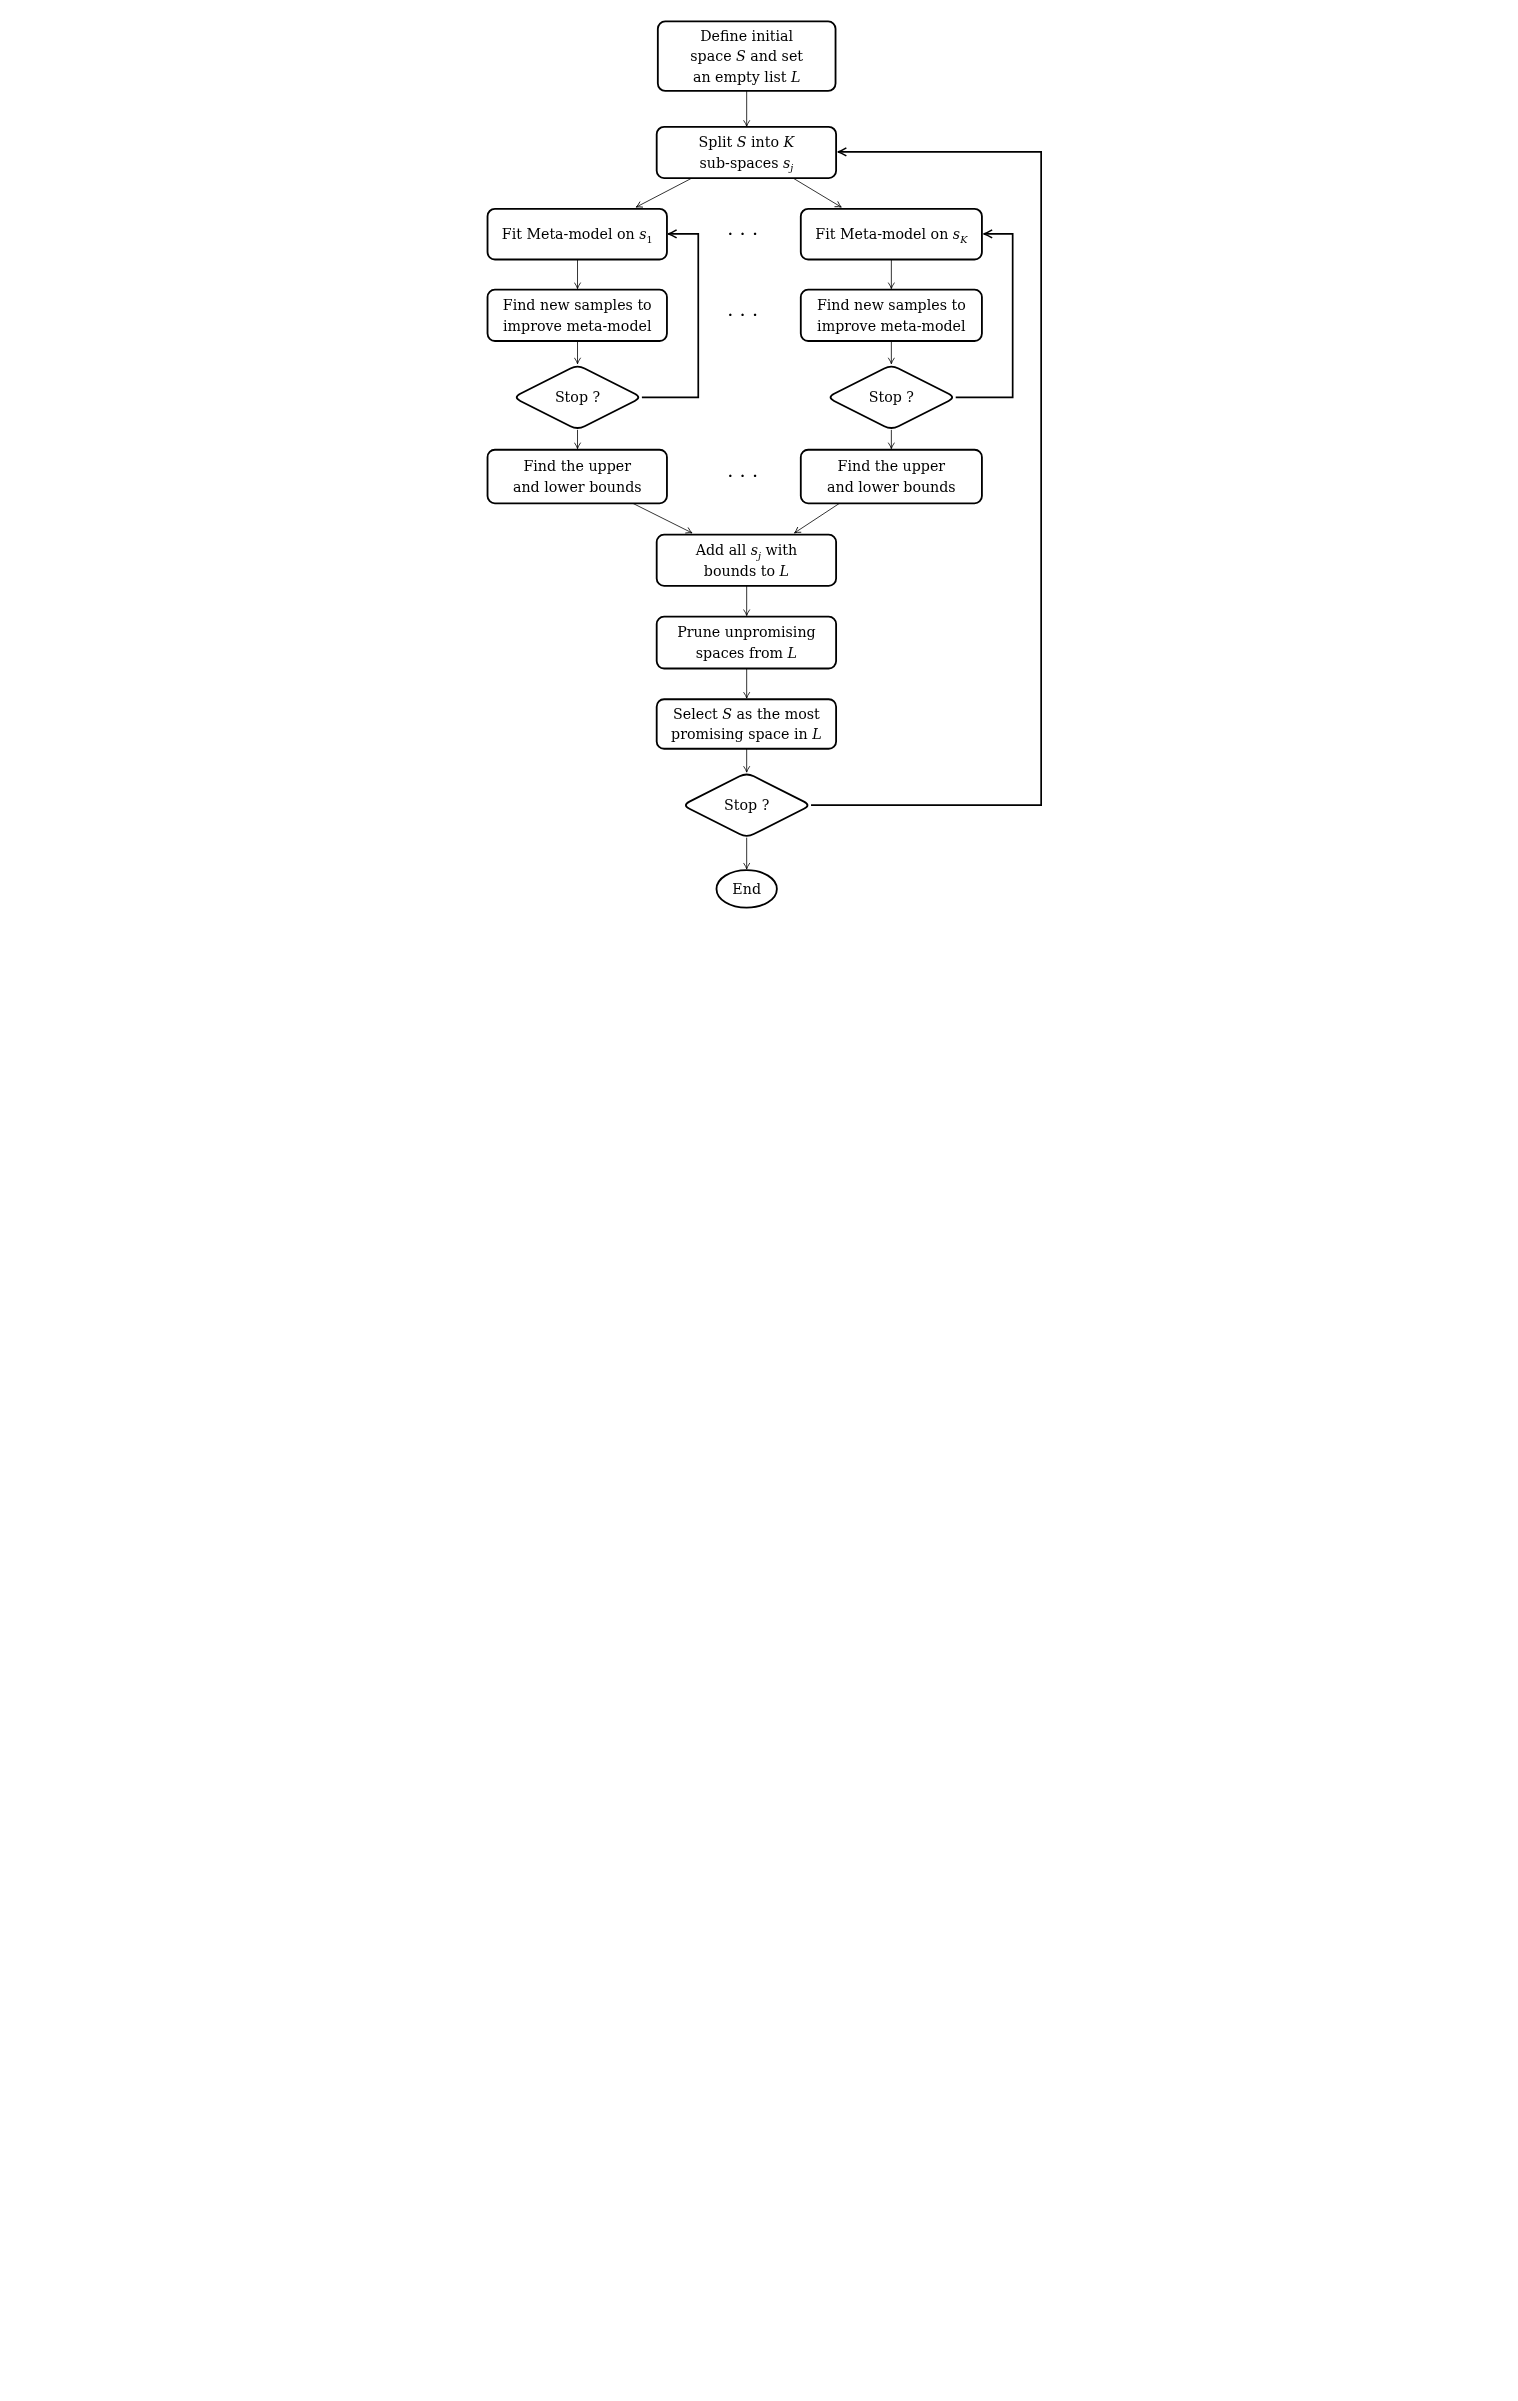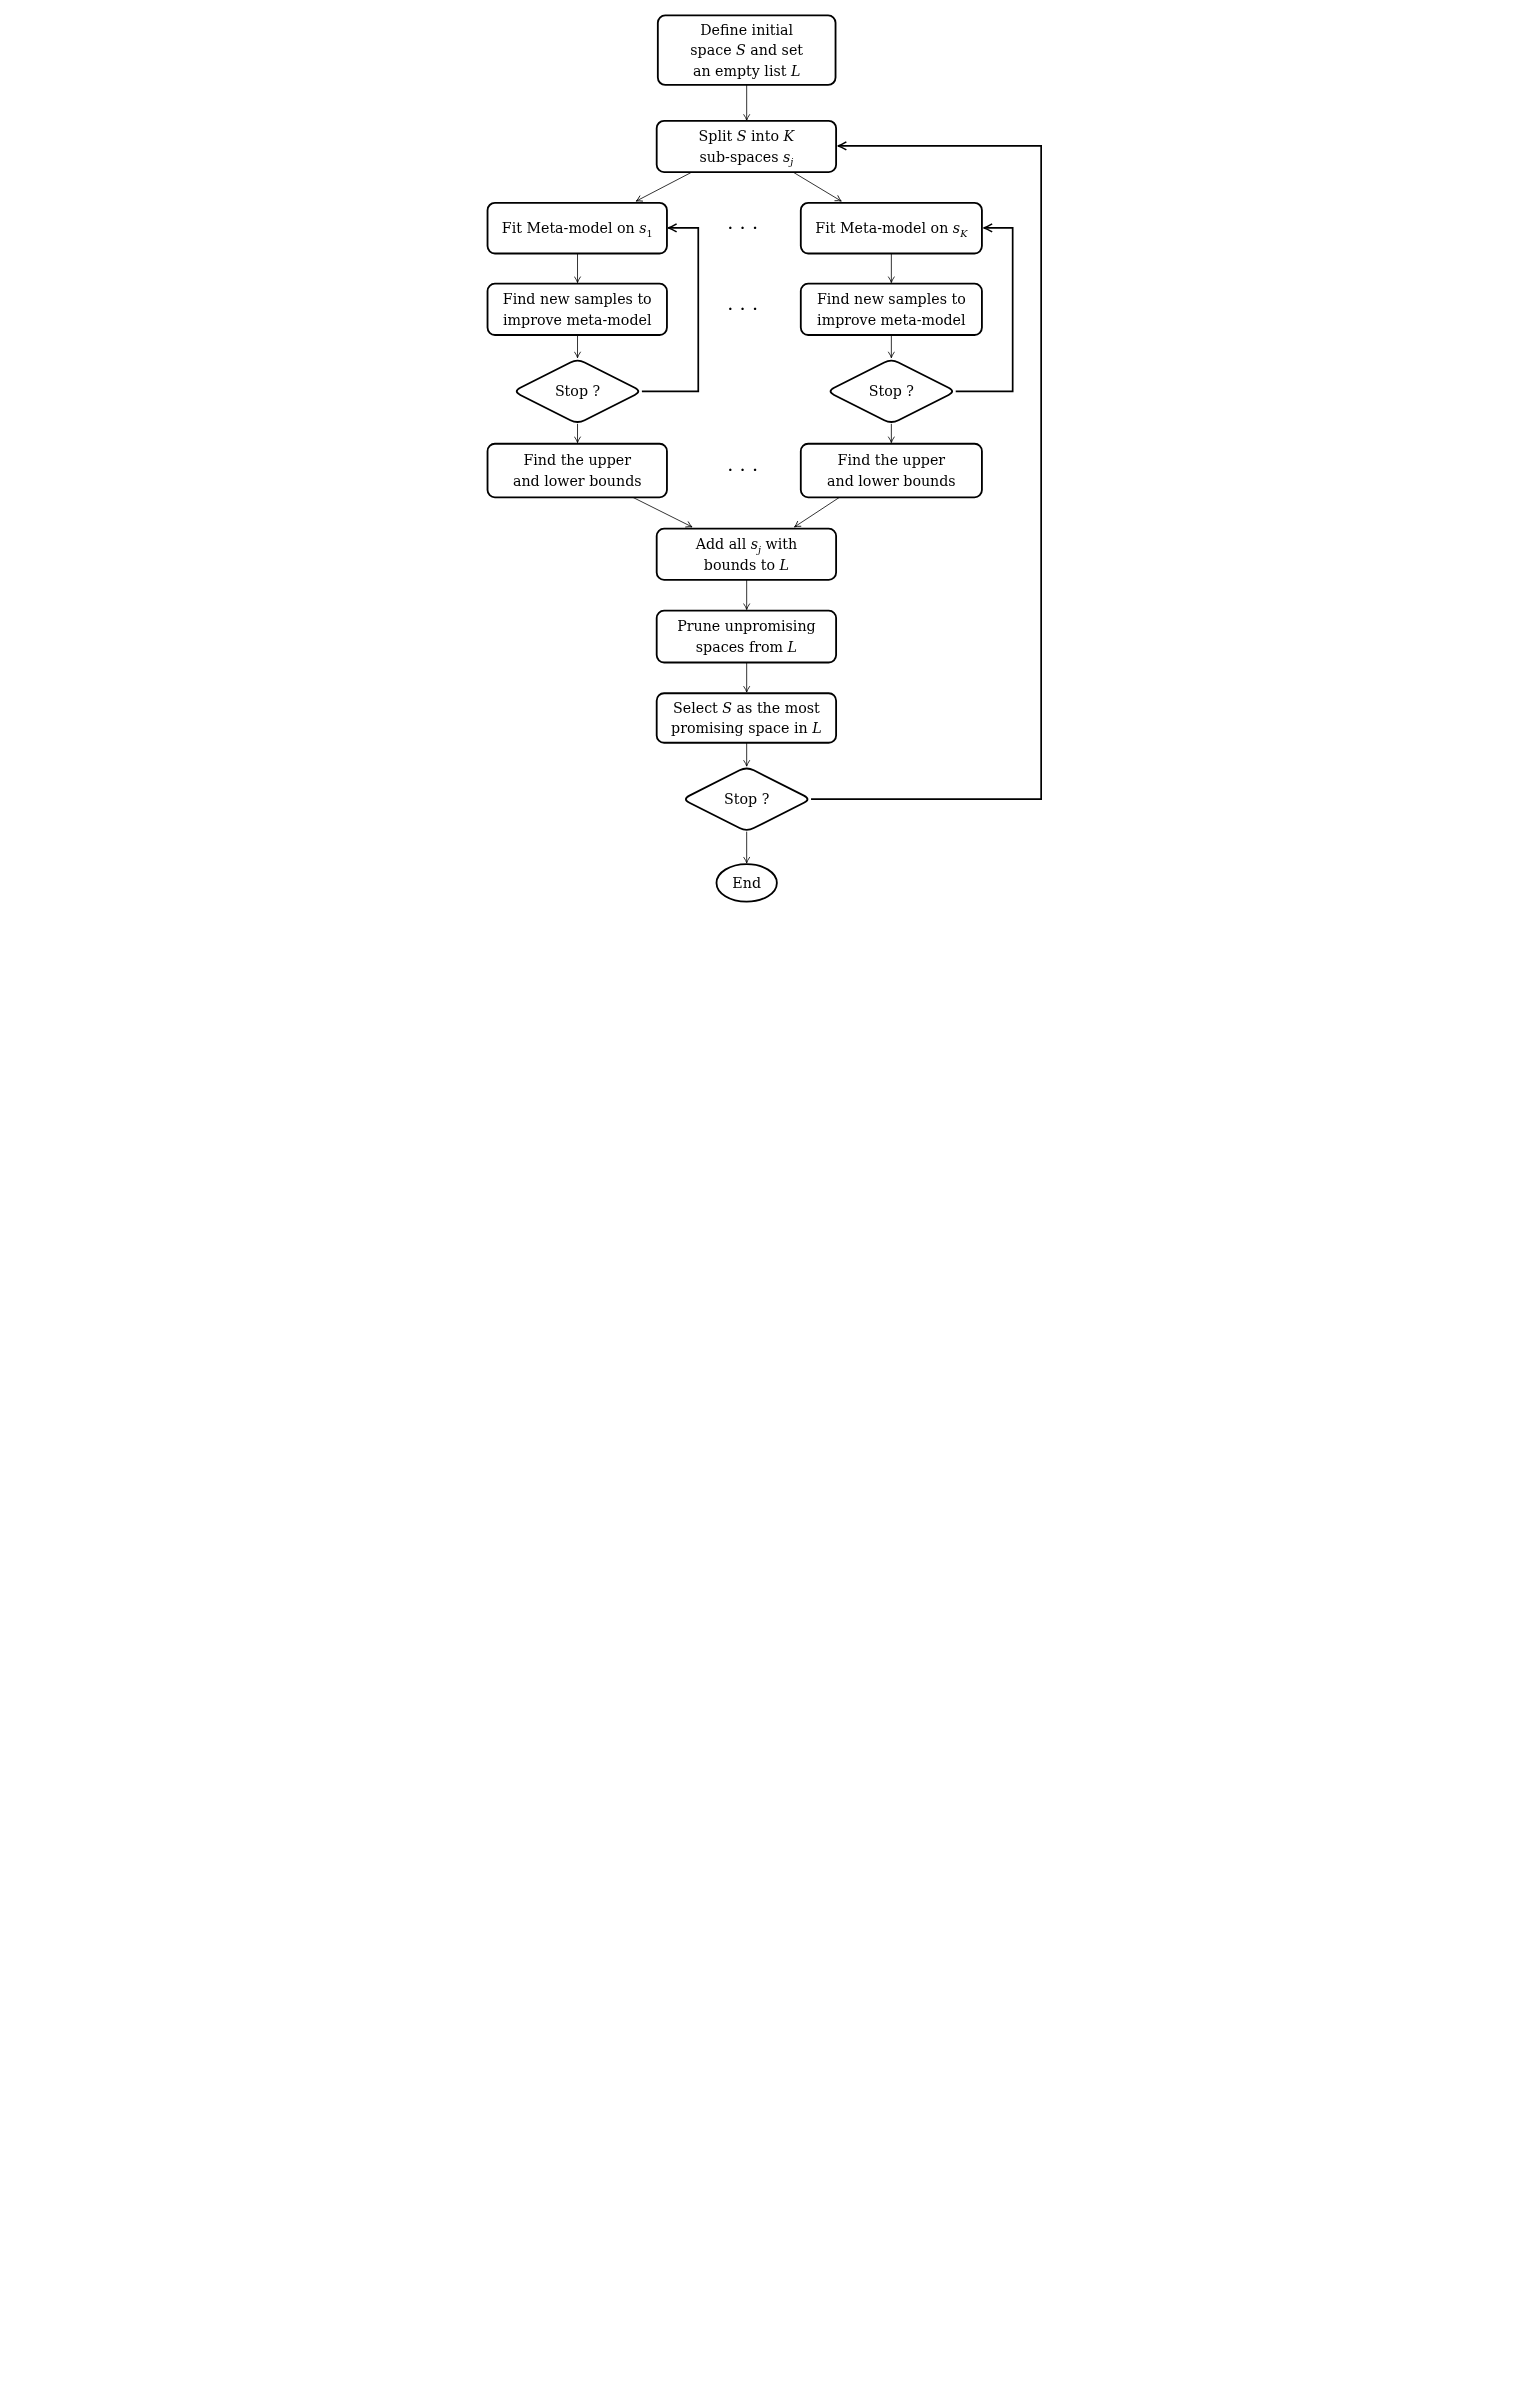--- a/index.html
+++ b/index.html
@@ -2,21 +2,21 @@
 <html style="font-size:9px"><head>
 <meta charset="utf-8">
 <style>
   html, body {
     margin: 0;
     padding: 0;
     background: #ffffff;
   }
   .page {
     width: 569px;
-    margin: 8px auto;
+    margin: 14px auto;
     background: #ffffff;
   }
   svg {
     display: block;
     font-family: "DejaVu Serif", "Liberation Serif", serif;
   }
   text {
     fill: #000000;
   }
 </style>

